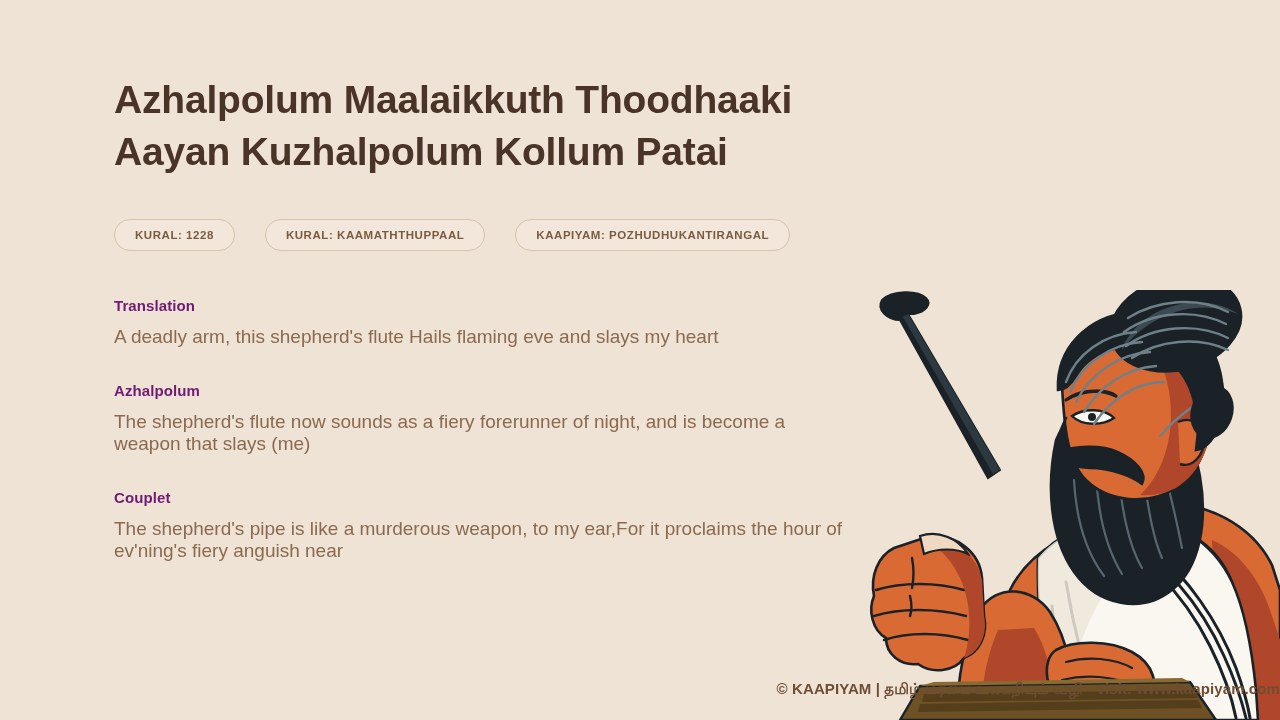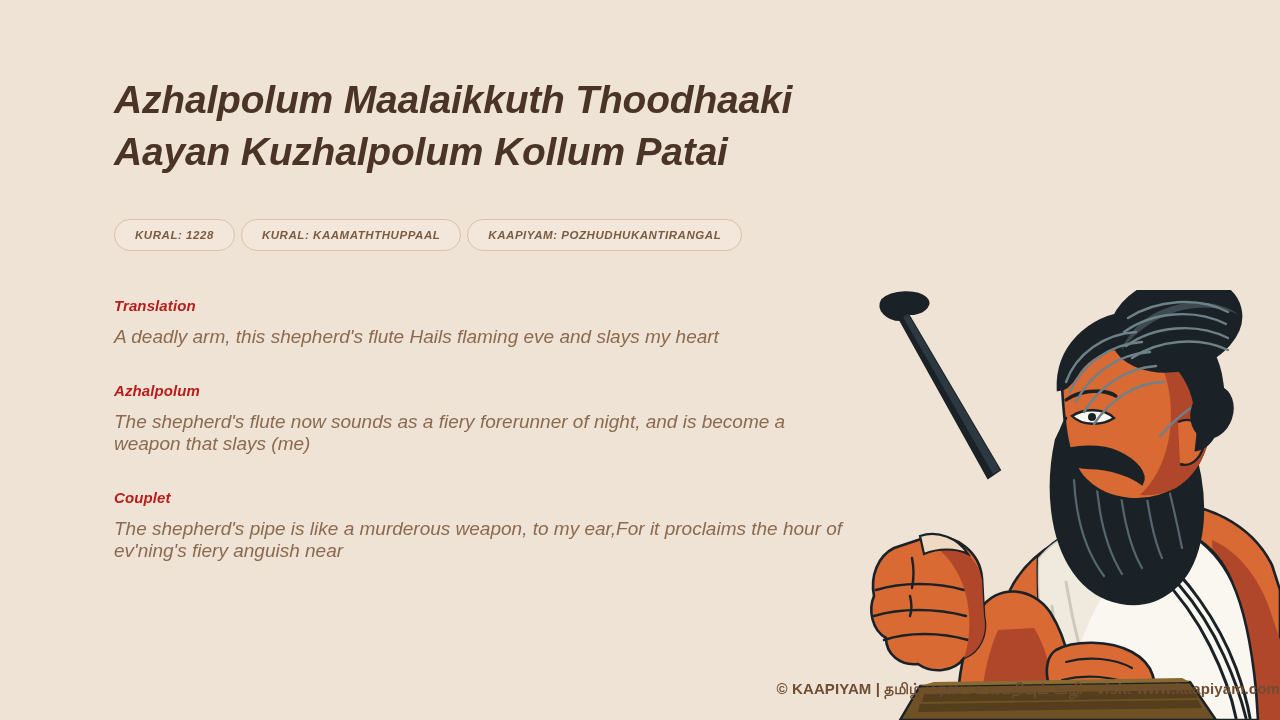--- a/index.html
+++ b/index.html
@@ -38,38 +38,37 @@
   }
   .illustration svg { display: block; width: 100%; height: 100%; }
 
   
   .content {
     position: absolute;
     left: 114px;
     top: 0;
     width: 830px;
     z-index: 2;
-    font-style: italic;
   }
 
   .title {
     margin-top: 74px;
     font-size: 39px;
     line-height: 52px;
     font-weight: bold;
     color: #4A3427;
     letter-spacing: -0.2px;
     max-width: 790px;
   }
 
   
   .badges {
     display: flex;
     flex-wrap: wrap;
-    gap: 6px;
+    gap: 30px;
     margin-top: 41px;
   }
   .badge {
     display: inline-flex;
     align-items: center;
     justify-content: center;
     height: 32px;
     padding: 0 20px;
     border: 1px solid #D8C3AB;
     border-radius: 999px;
@@ -81,21 +80,21 @@
     white-space: nowrap;
   }
 
   
   .section { margin-top: 34px; }
   .section.first { margin-top: 46px; }
 
   .section-label {
     font-size: 15px;
     font-weight: bold;
-    color: #b91c1c;
+    color: #701a75;
     margin-bottom: 12px;
     letter-spacing: 0.1px;
   }
 
   .section-text {
     font-size: 19px;
     line-height: 22px;
     color: #8B6A4F;
     max-width: 740px;
   }

